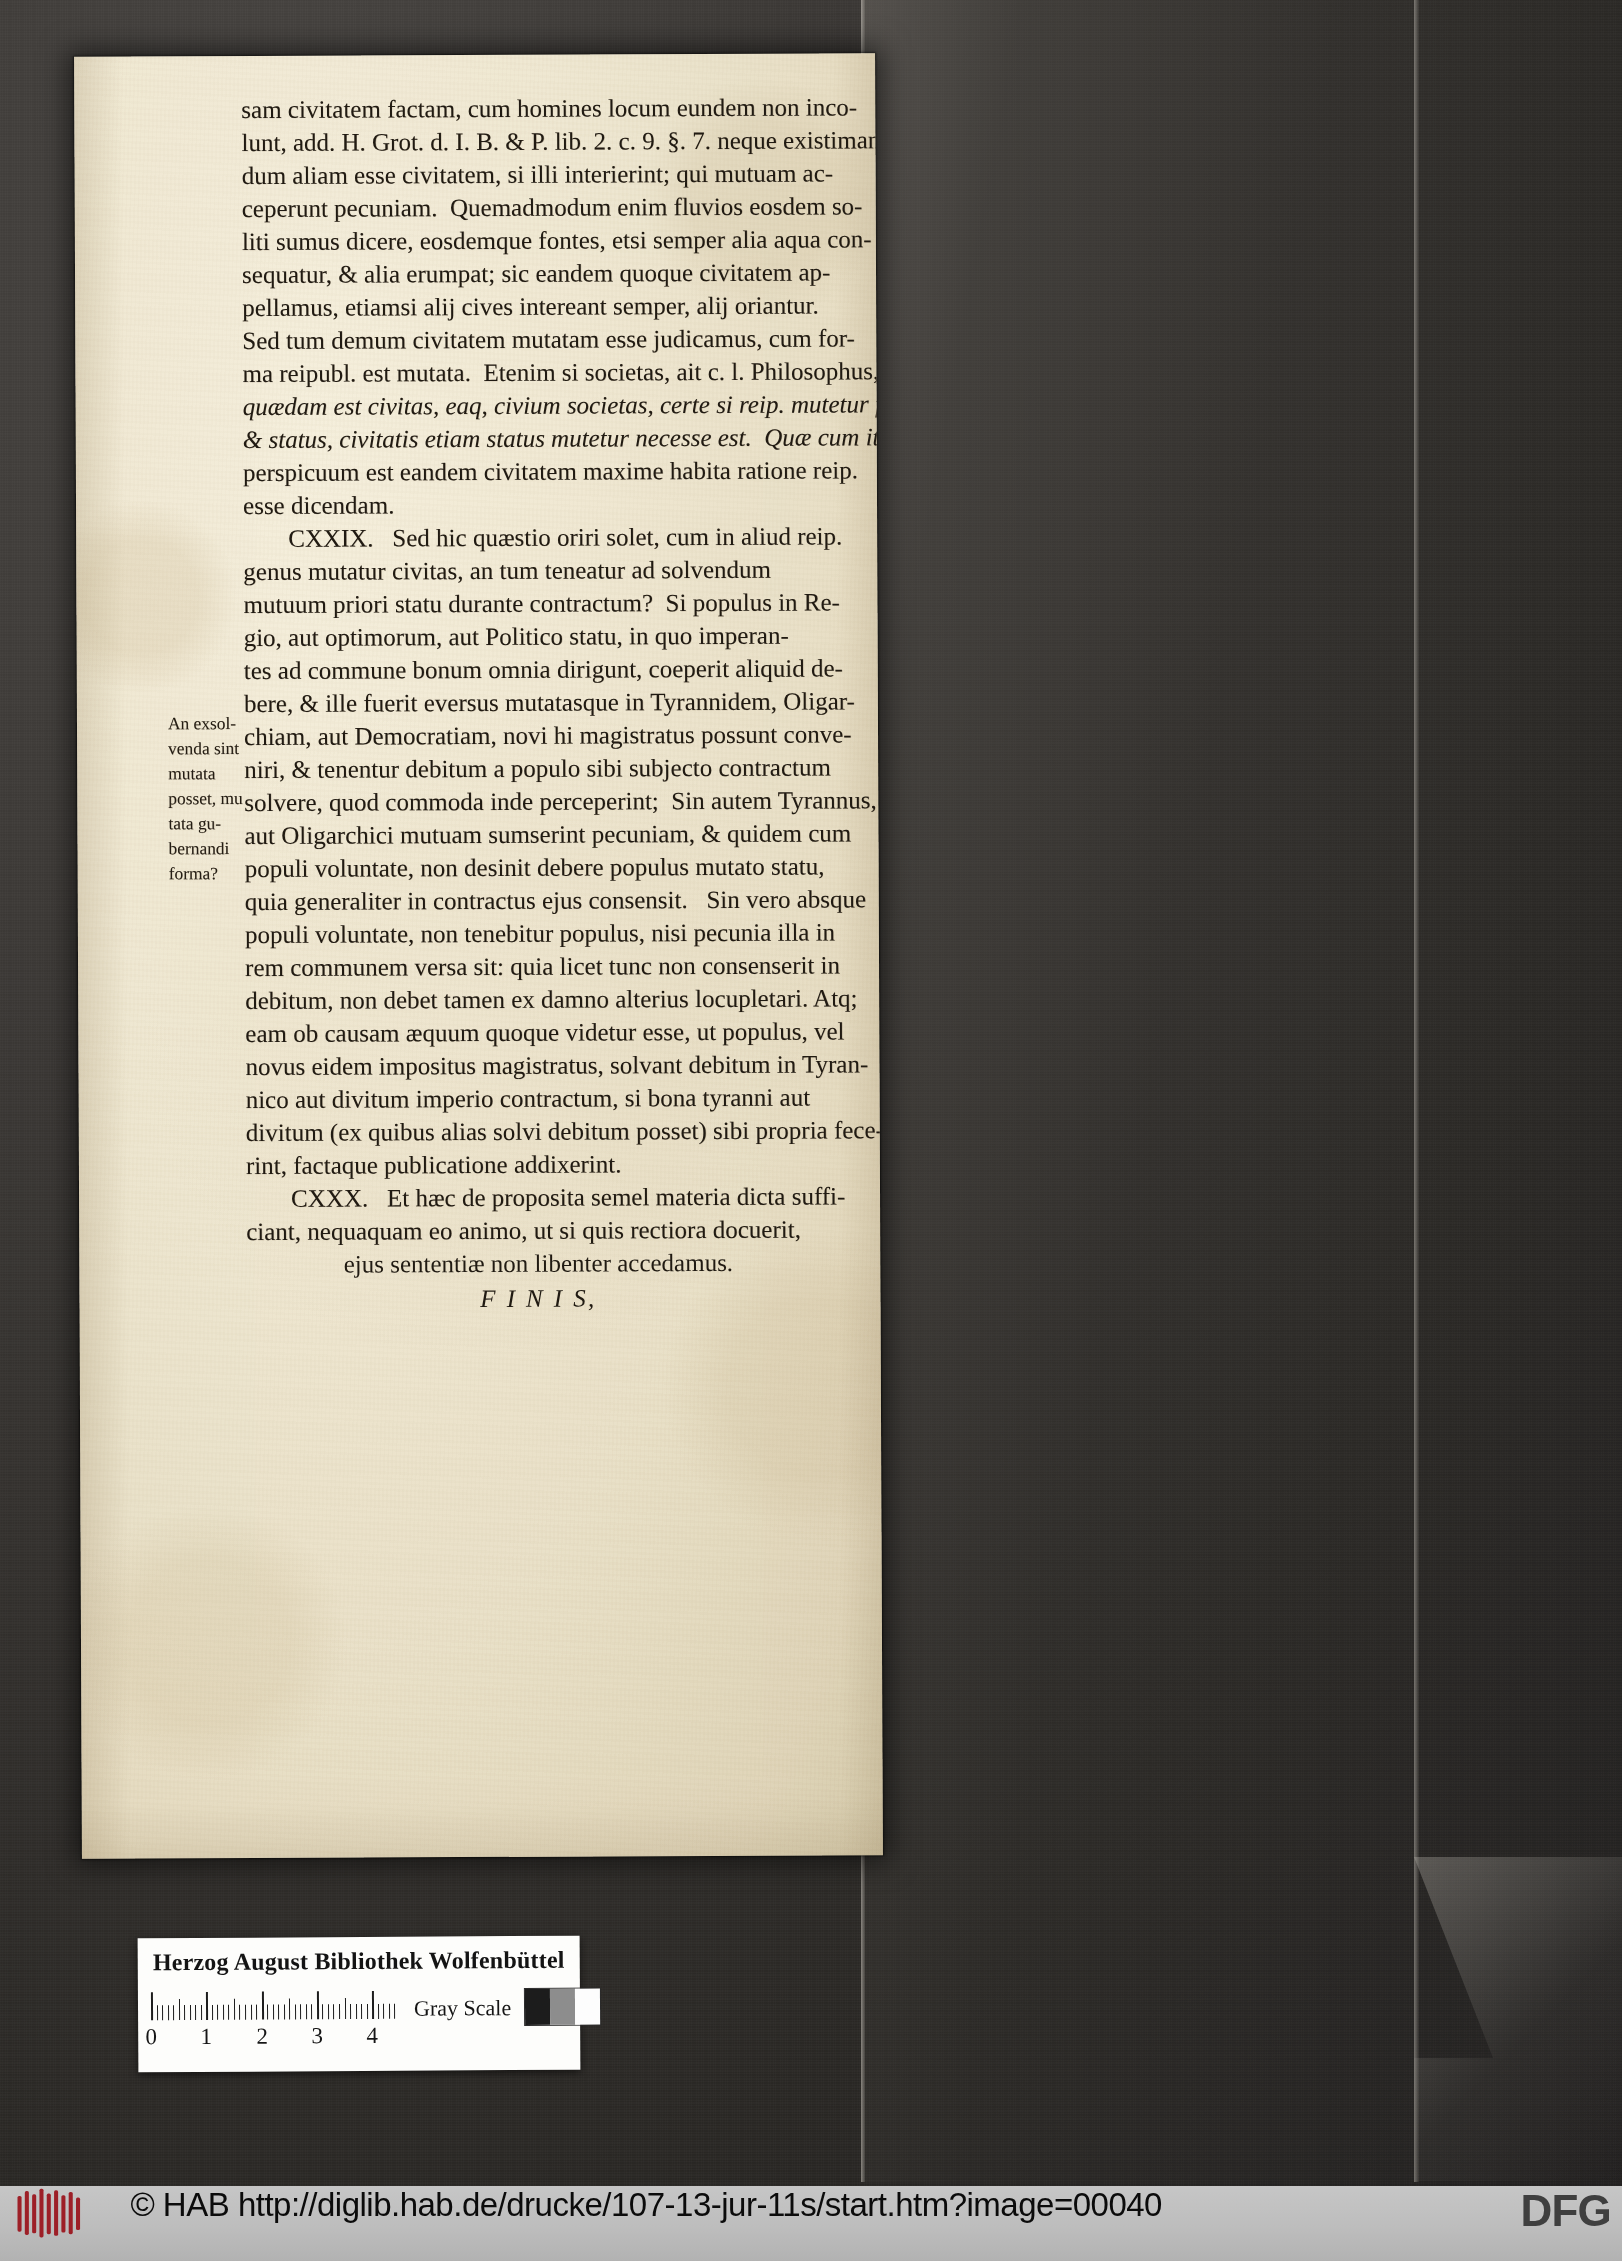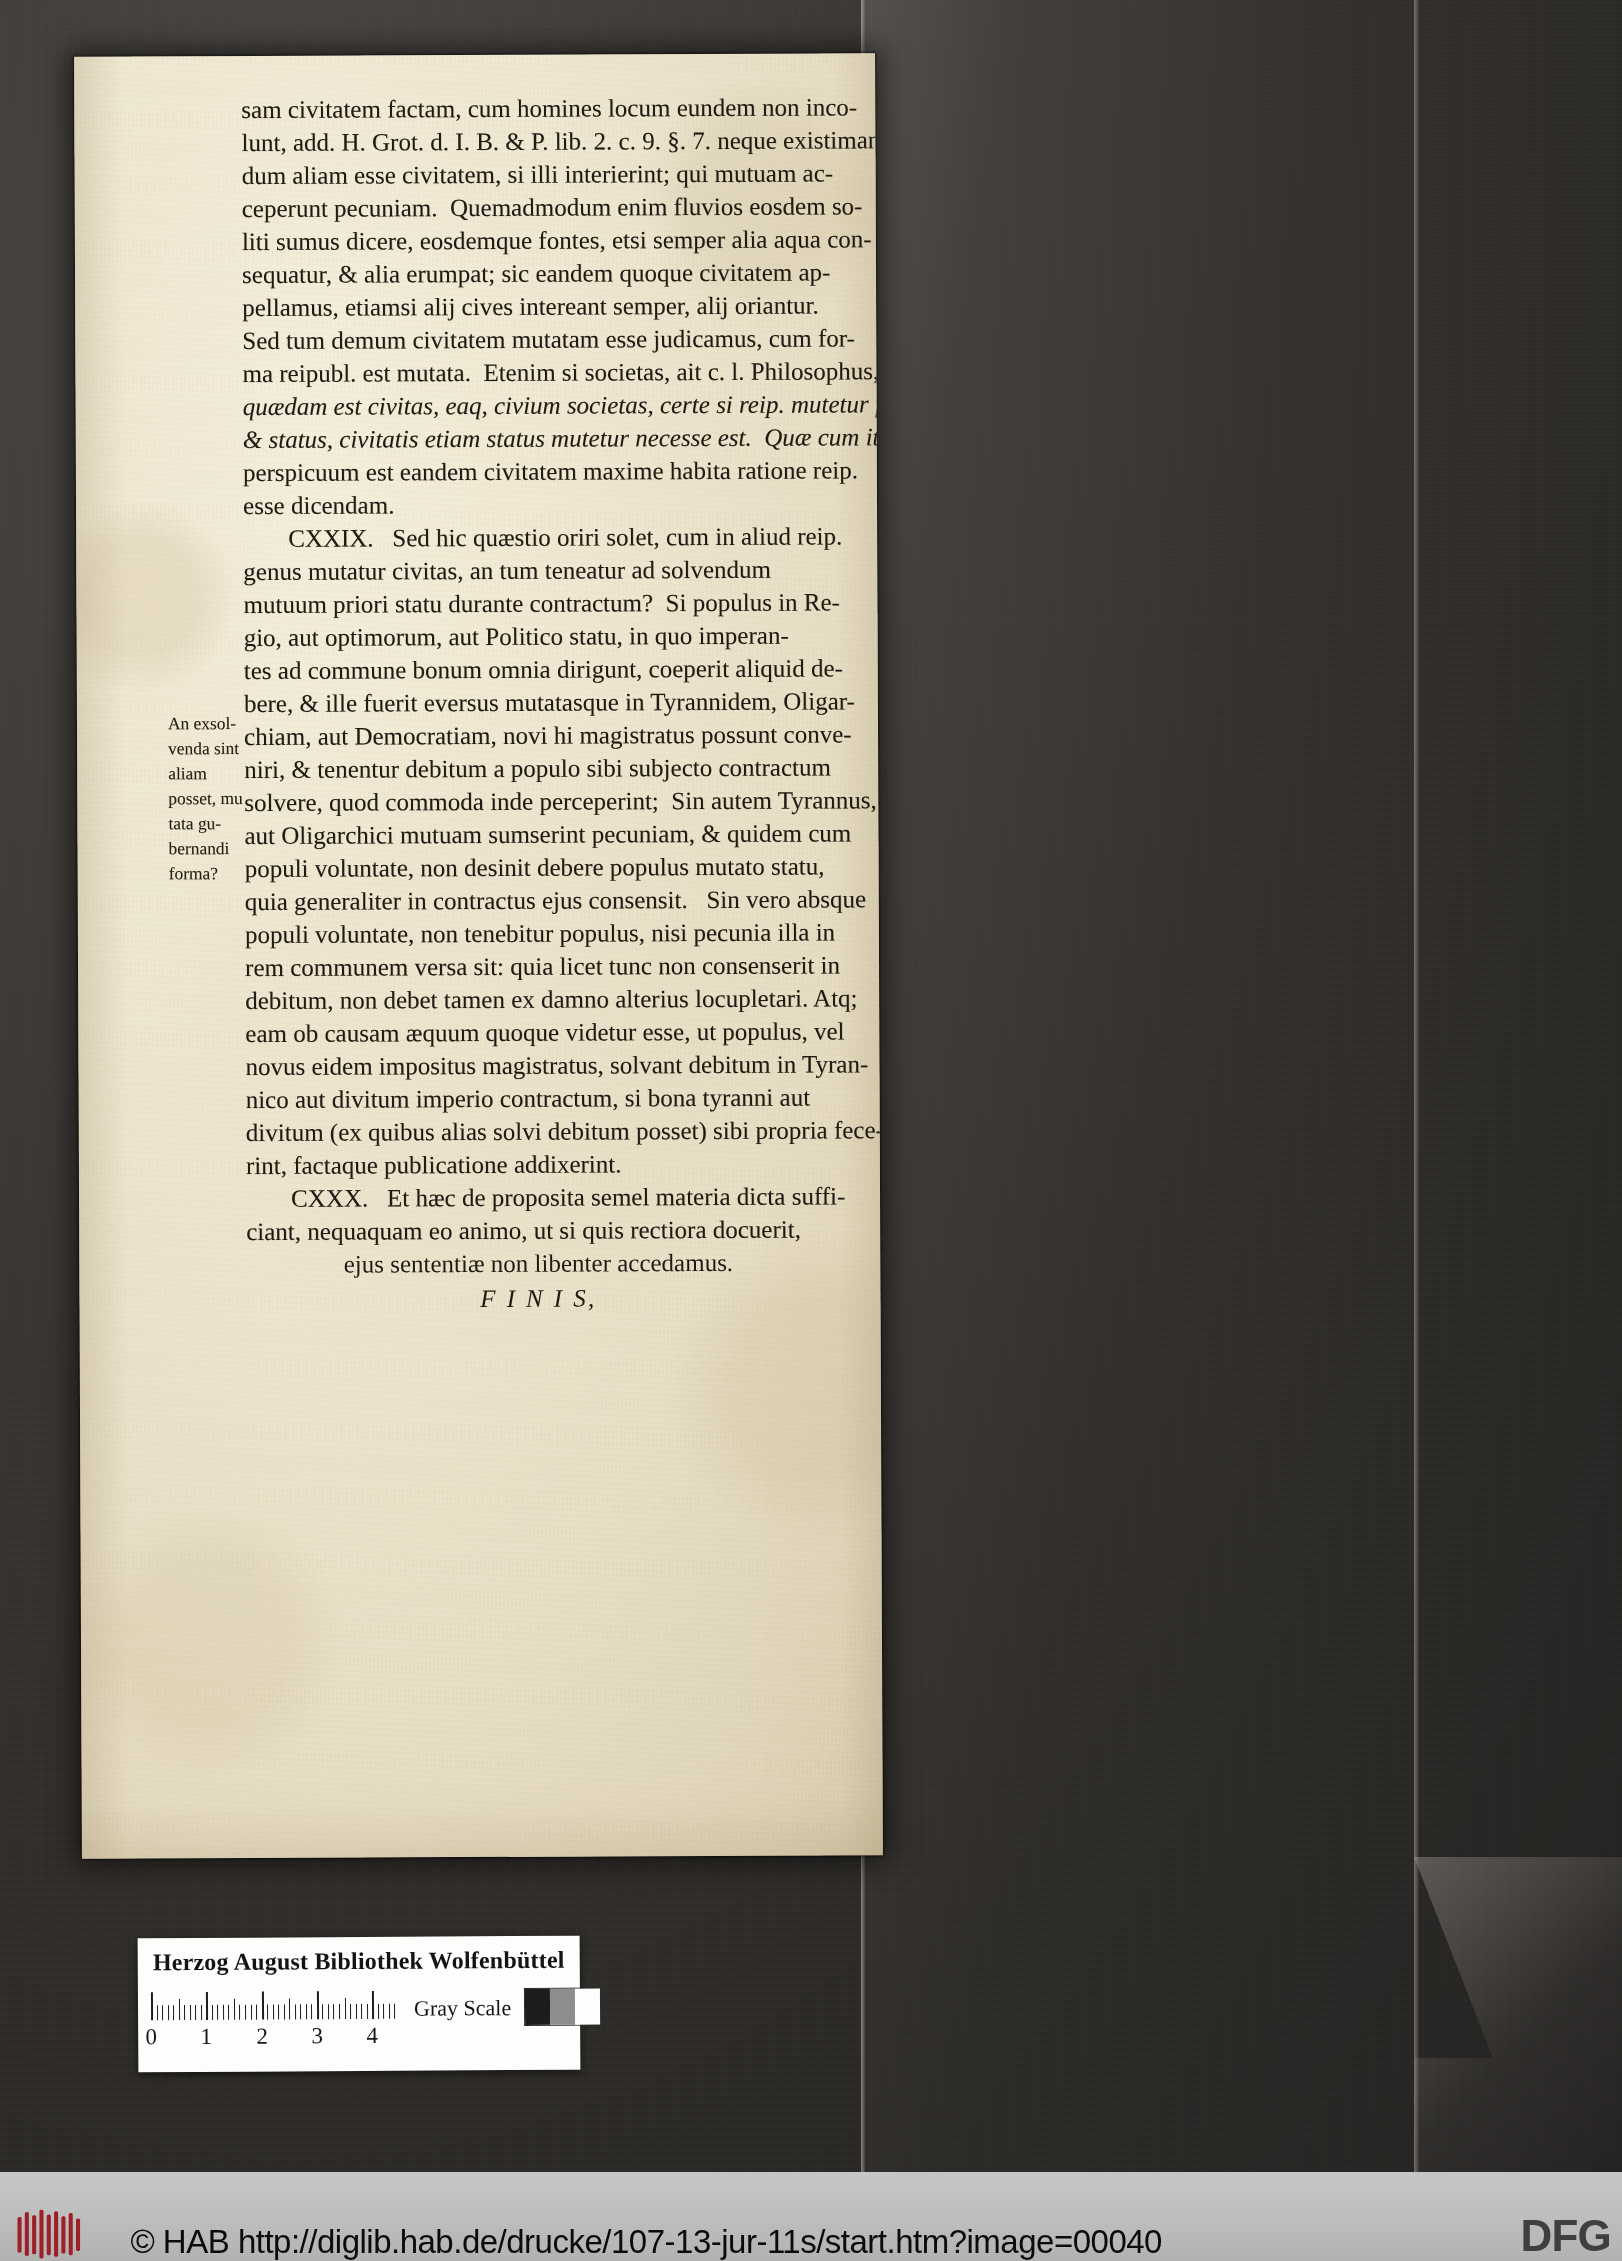--- a/index.html
+++ b/index.html
@@ -191,24 +191,24 @@
   }
   #swatches {
     position: absolute; left: 110px; top: 3.2px; width: 75px; height: 36px;
     display: flex; border: 0.8px solid #2c2c2c;
   }
   .swatch { flex: 1 1 0; height: 100%; }
 
   
   #footer-bar {
     position: absolute;
-    left: 0; bottom: 0; width: 1622px; height: 89px;
+    left: 0; bottom: 0; width: 1622px; height: 75px;
     background: linear-gradient(180deg, #c6c6c6 0%, #bdbdbd 55%, #b2b2b2 100%);
     display: flex;
-    align-items: flex-end;
+    align-items: flex-start;
   }
   #hab-mark {
     width: 78px; height: 54px;
     margin-left: 11.4px;
     flex: 0 0 auto;
     position: relative;
   }
   #footer-text {
     flex: 1 1 auto;
     text-align: left;
@@ -247,21 +247,21 @@
 <div id="book-page">
   <div id="page-fiber"></div>
   <div id="page-foxing"></div>
   <div id="page-gutter-shade"></div>
   <div id="page-right-shade"></div>
   <div id="page-bottom-shade"></div>
 
   <div id="margin-note">
     <span class="mline">An exsol-</span>
     <span class="mline">venda sint</span>
-    <span class="mline">aliam</span>
+    <span class="mline">mutata</span>
     <span class="mline">posset, mu</span>
     <span class="mline">tata gu-</span>
     <span class="mline">bernandi</span>
     <span class="mline">forma?</span>
   </div>
 
   <div id="type-block">
 
     <p class="para">
       <span class="ln">sam civitatem factam, cum homines locum eundem non inco-</span>

